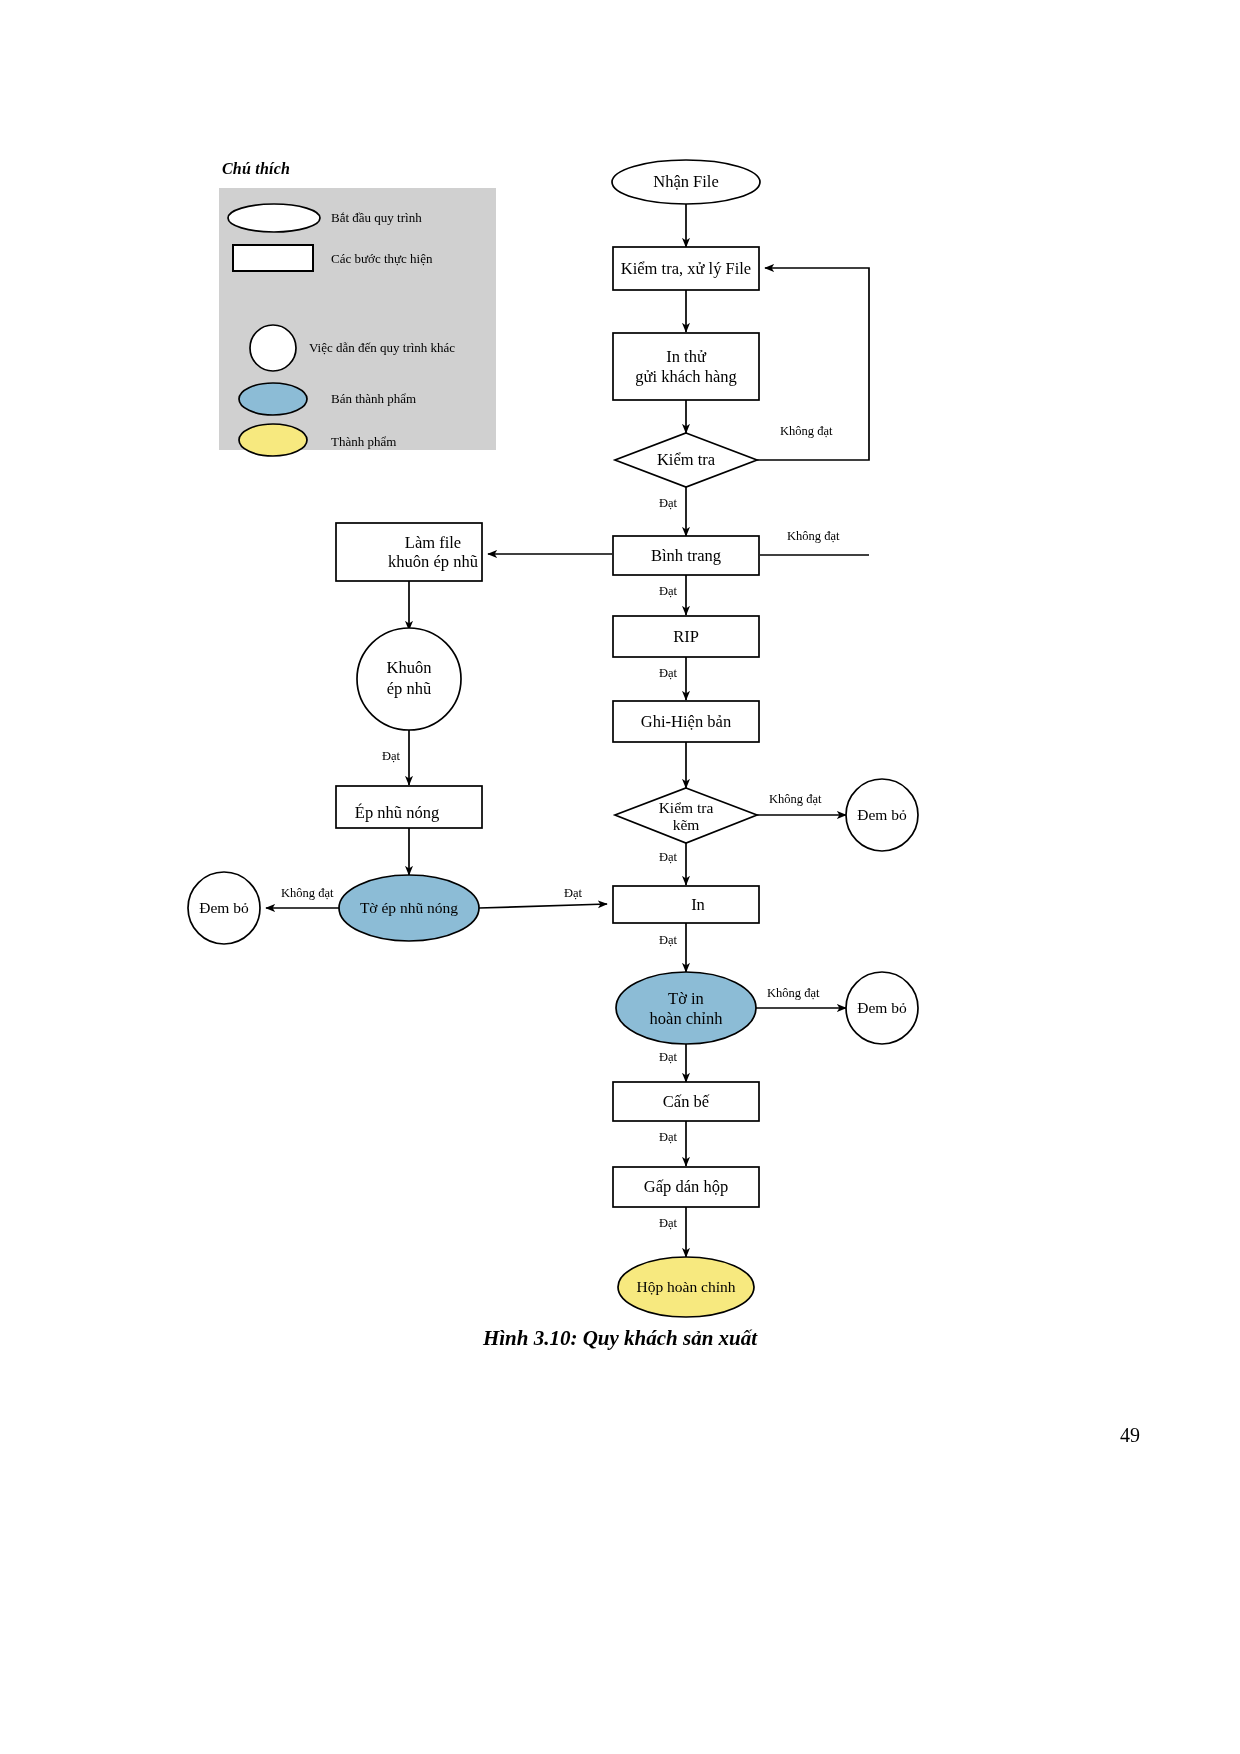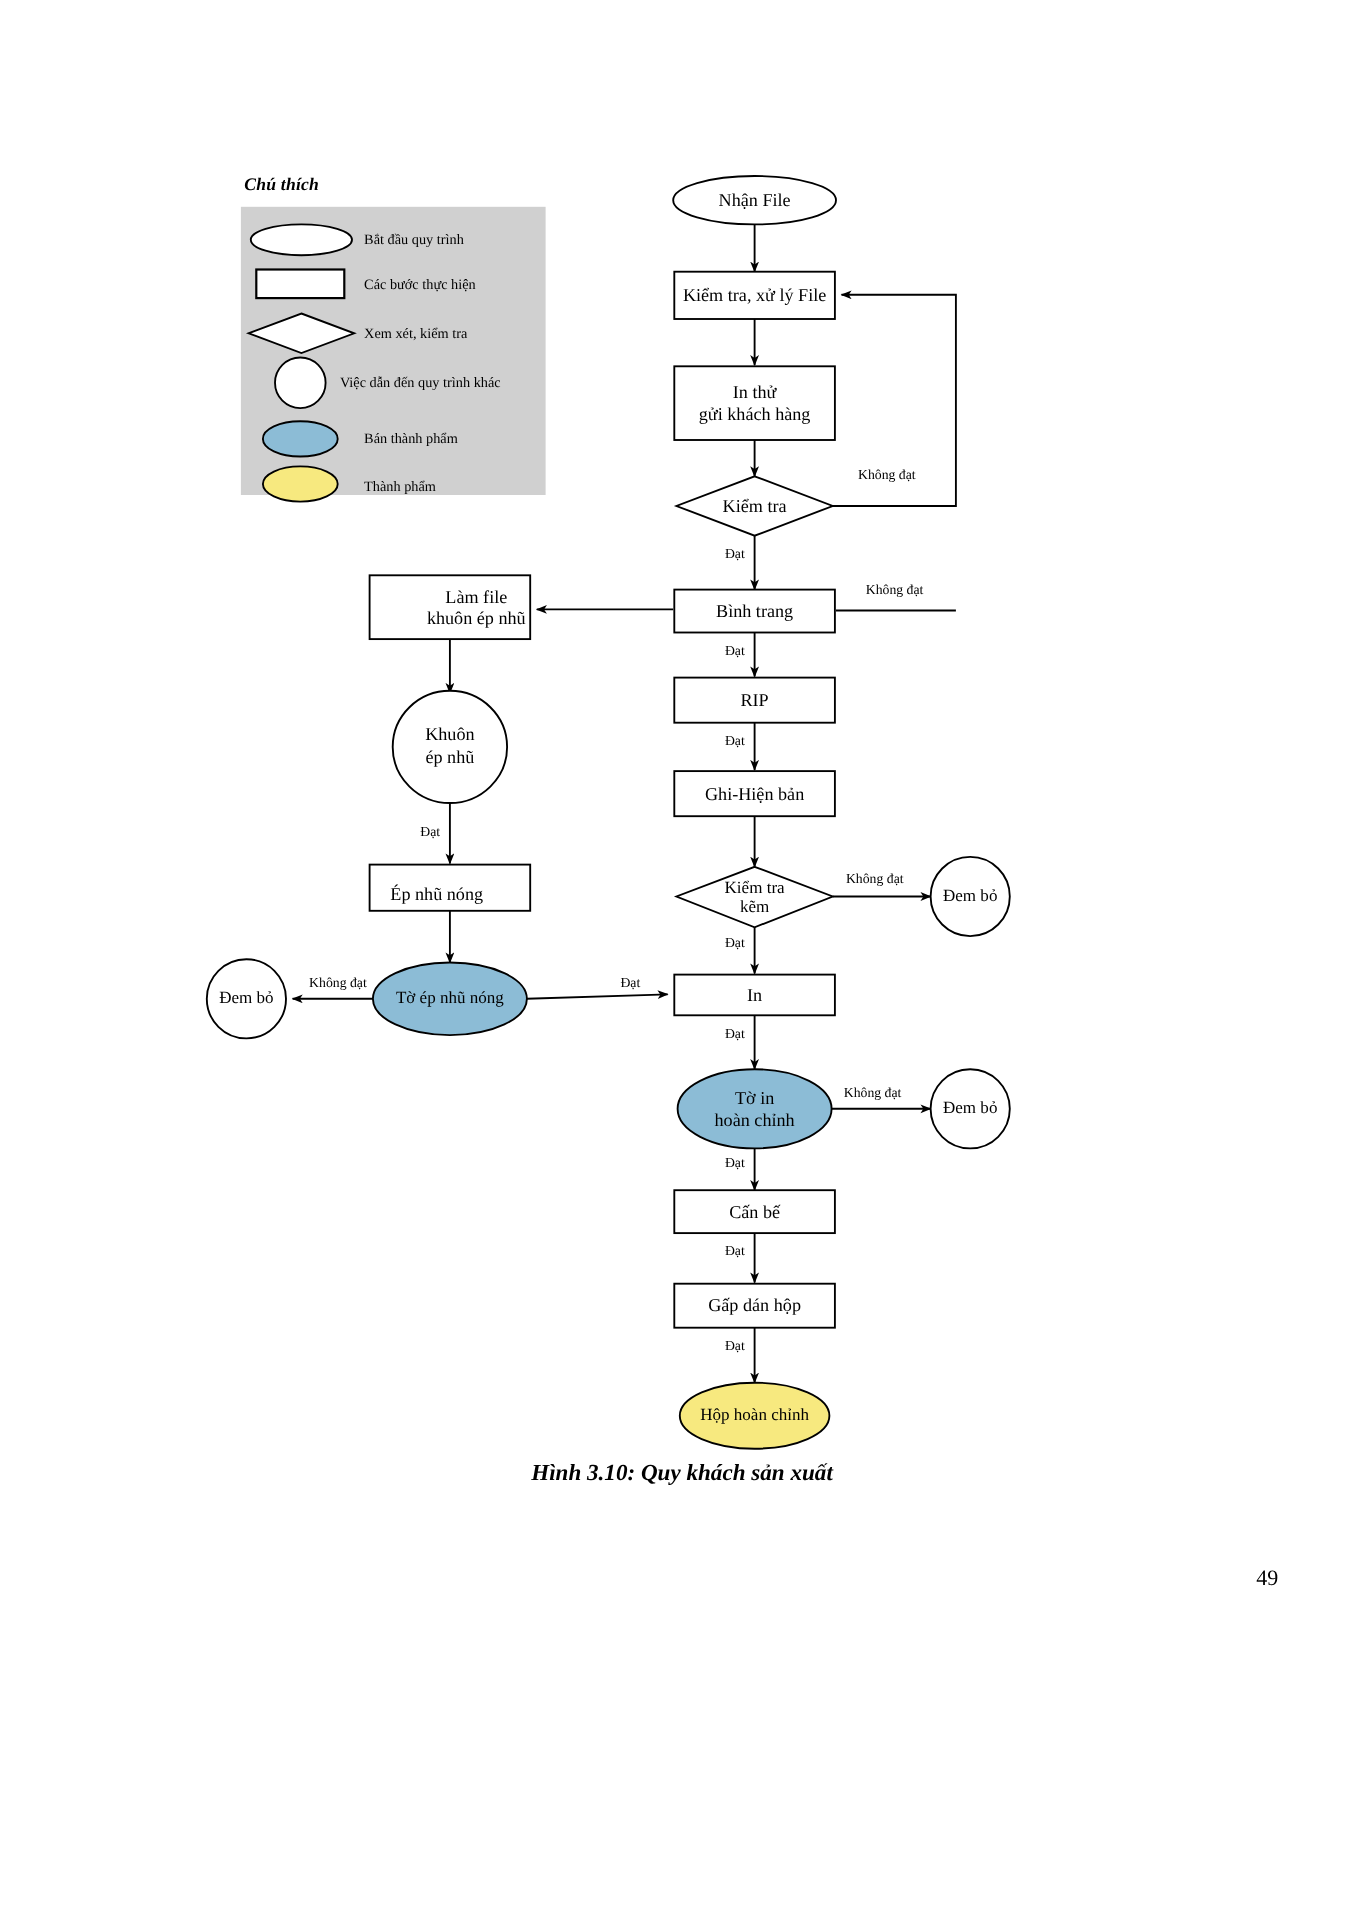--- a/index.html
+++ b/index.html
@@ -40,21 +40,21 @@
     position:absolute;font-size:12.5px;white-space:nowrap;
   }
 
   .caption{
     position:absolute;left:0;top:1326px;width:1240px;text-align:center;
     font-size:21px;font-style:italic;font-weight:bold;
     font-family:"Liberation Serif","DejaVu Serif",serif;
   }
   .page-number{
     position:absolute;left:0;top:1424px;width:1240px;text-align:right;
-    padding-right:78px;box-sizing:border-box;font-size:20px;
+    padding-right:100px;box-sizing:border-box;font-size:20px;
   }
 </style>
 </head>
 <body>
 
 <div id="page">
 
   <svg id="canvas" viewBox="0 0 1240 1754">
     <defs>
       <marker id="arrow" markerWidth="11" markerHeight="11" refX="9.2" refY="4" orient="auto" markerUnits="userSpaceOnUse">
@@ -152,26 +152,20 @@
       <span class="legend-label">Bắt đầu quy trình</span>
     </div>
 
     <div class="legend-row" style="top:49px;">
       <svg class="lg-shape" viewBox="0 0 110 44">
         <rect x="14" y="8" width="80" height="26" fill="#ffffff" stroke="#000" stroke-width="2"></rect>
       </svg>
       <span class="legend-label">Các bước thực hiện</span>
     </div>
 
-    <div class="legend-row" style="top:93px;">
-      <svg class="lg-shape" viewBox="0 0 110 44">
-        <polygon points="55,4 103,22 55,40 7,22" fill="#ffffff" stroke="#000" stroke-width="1.7"></polygon>
-      </svg>
-      <span class="legend-label">Xem xét, kiểm tra</span>
-    </div>
 
     <div class="legend-row" style="top:135px;height:50px;">
       <svg class="lg-shape" style="height:50px;" viewBox="0 0 110 50">
         <ellipse cx="54" cy="25" rx="23" ry="23" fill="#ffffff" stroke="#000" stroke-width="1.7"></ellipse>
       </svg>
       <span class="legend-label" style="left:90px;height:50px;line-height:50px;">Việc dẫn đến quy trình khác</span>
     </div>
 
     <div class="legend-row" style="top:189px;">
       <svg class="lg-shape" viewBox="0 0 110 44">
@@ -205,21 +199,21 @@
 
   <div class="node-text t16" style="left:613px;top:701px;width:146px;height:41px;">Ghi-Hiện bản</div>
 
   <div class="node-text t15" style="left:615px;top:791px;width:142px;height:50px;flex-direction:column;line-height:1.1;">
     <span>Kiểm tra</span>
     <span>kẽm</span>
   </div>
 
   <div class="node-text t15" style="left:846px;top:795px;width:72px;height:40px;">Đem bỏ</div>
 
-  <div class="node-text t16" style="left:613px;top:886px;width:146px;height:37px;">In</div>
+  <div class="node-text t16" style="left:613px;top:886px;width:146px;height:37px;padding-left:12px;">In</div>
 
   <div class="node-text t16" style="left:616px;top:985px;width:140px;height:48px;flex-direction:column;line-height:1.2;">
     <span>Tờ in</span>
     <span>hoàn chỉnh</span>
   </div>
 
   <div class="node-text t15" style="left:846px;top:988px;width:72px;height:40px;">Đem bỏ</div>
 
   <div class="node-text t16" style="left:613px;top:1082px;width:146px;height:39px;">Cấn bế</div>
 

